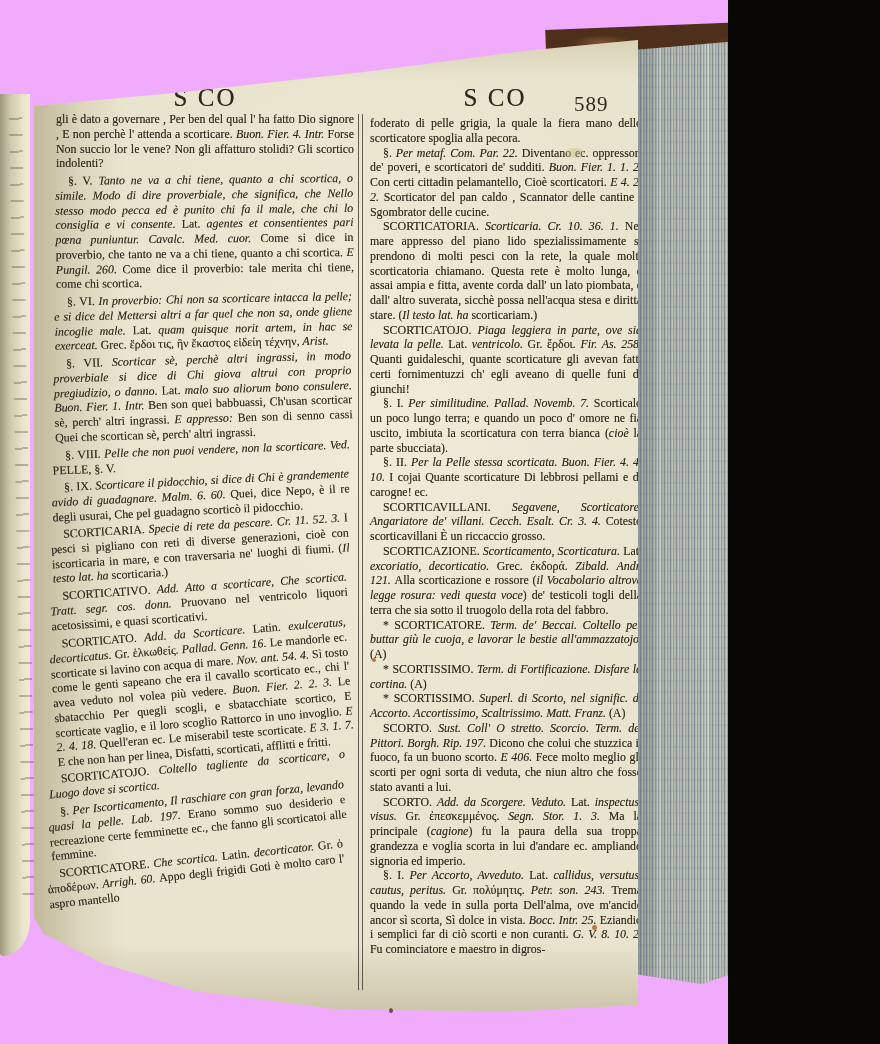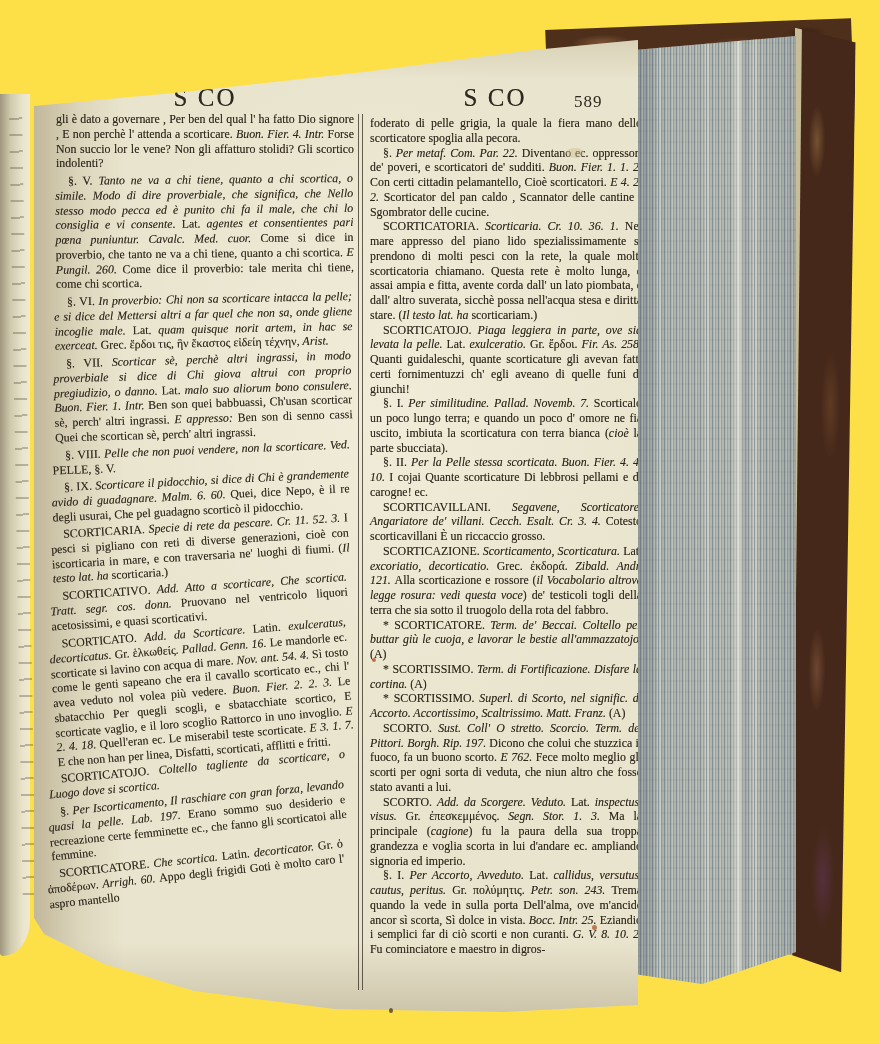--- a/index.html
+++ b/index.html
@@ -1,17 +1,17 @@
 <!DOCTYPE html>
 <html><head>
 <meta charset="utf-8">
 <style>
   html,body{margin:0;padding:0;background:#070605;}
-  .scene{position:relative;width:880px;height:1044px;overflow:hidden;
-         background:#fde047;font-family:"Liberation Serif","DejaVu Serif",serif;}
+  .scene{position:relative;width:728px;height:1044px;overflow:hidden;
+         background:#f0abfc;font-family:"Liberation Serif","DejaVu Serif",serif;}
 
   
   .cover-top{position:absolute;left:546px;top:24px;width:306px;height:42px;
     transform:rotate(-2.2deg);z-index:1;
     background-color:#4e2f1b;
     background-image:
       radial-gradient(ellipse 46px 12px at 18% 35%, #7a5334 0%, rgba(122,83,52,0) 65%),
       radial-gradient(ellipse 60px 14px at 62% 55%, #6b4426 0%, rgba(107,68,38,0) 60%),
       radial-gradient(ellipse 34px 10px at 85% 30%, #3a2112 0%, rgba(58,33,18,0) 65%),
       radial-gradient(ellipse 40px 9px at 40% 75%, #35200f 0%, rgba(53,32,15,0) 60%);
@@ -57,21 +57,21 @@
       linear-gradient(90deg, rgba(130,112,72,0.38) 0, rgba(130,112,72,0.12) 46px, rgba(130,112,72,0) 90px),
       linear-gradient(0deg, rgba(120,105,70,0.25) 0, rgba(120,105,70,0) 70px),
       linear-gradient(180deg, rgba(150,135,95,0.20) 0, rgba(150,135,95,0) 40px);
     clip-path:polygon(0 66px,150px 52px,330px 32px,500px 10px,604px 0,
                       604px 965px,470px 972px,300px 969px,160px 951px,70px 924px,10px 894px,0 878px);}
 
   .running-title{position:absolute;top:44px;font-size:25px;letter-spacing:2px;
     color:#2e2820;text-align:center;text-shadow:0 0 .6px rgba(46,40,32,.6);}
   .rt-left{left:22px;width:298px;}
   .rt-right{left:336px;width:250px;}
-  .page-number{position:absolute;left:540px;top:52px;width:64px;font-size:17px;
+  .page-number{position:absolute;left:540px;top:52px;width:64px;font-size:21px;
     color:#2e2820;letter-spacing:1px;}
 
   .col{position:absolute;font-size:11.9px;line-height:14.75px;color:#2f271c;
     text-align:justify;text-shadow:0 0 .45px rgba(48,38,26,.45);font-family:Liberation Serif, serif;}
   .col-left{left:22px;top:72px;width:298px;}
   .col-right{left:336px;top:76px;width:272px;}
   .para{margin:0;text-indent:13px;}
   .para.noindent{text-indent:0;}
   .it{font-style:italic;}
 
@@ -120,29 +120,29 @@
         <p class="para" style="transform: rotate(-5.5deg) translateX(-11px); transform-origin: 100% 0px;"><span>§. </span><span class="it">Per Iscorticamento, Il raschiare con gran forza, levando quasi la pelle. Lab. 197. </span><span>Erano sommo suo desiderio e recreazione certe femminette ec., che fanno gli scorticatoi alle femmine.</span></p>
         <p class="para" style="transform: rotate(-6.05deg) translateX(-12.1px); transform-origin: 100% 0px;"><span>SCORTICATORE. </span><span class="it">Che scortica. </span><span>Latin. </span><span class="it">decorticator. </span><span>Gr. ὁ ἀποδέρων. </span><span class="it">Arrigh. 60. </span><span>Appo degli frigidi Goti è molto caro l' aspro mantello</span></p>
       </div>
 
     <div class="divider"></div>
 
     <div class="col col-right">
         <p class="para noindent"><span>foderato di pelle grigia, la quale la fiera mano dello scorticatore spoglia alla pecora.</span></p>
         <p class="para"><span>§. </span><span class="it">Per metaf. Com. Par. 22. </span><span>Diventano ec. oppressori de' poveri, e scorticatori de' sudditi. </span><span class="it">Buon. Fier. 1. 1. 2. </span><span>Con certi cittadin pelamantello, Cioè scorticatori. </span><span class="it">E 4. 2. 2. </span><span>Scorticator del pan caldo , Scannator delle cantine , Sgombrator delle cucine.</span></p>
         <p class="para"><span>SCORTICATORIA. </span><span class="it">Scorticaria. Cr. 10. 36. 1. </span><span>Nel mare appresso del piano lido spezialissimamente si prendono di molti pesci con la rete, la quale molti scorticatoria chiamano. Questa rete è molto lunga, e assai ampia e fitta, avente corda dall' un lato piombata, e dall' altro suverata, sicchè possa nell'acqua stesa e diritta stare. (</span><span class="it">Il testo lat. ha </span><span>scorticariam.)</span></p>
-        <p class="para"><span>SCORTICATOJO. </span><span class="it">Piaga leggiera in parte, ove sia levata la pelle. </span><span>Lat. </span><span class="it">exulceratio. </span><span>Gr. ἔρδοι. </span><span class="it">Fir. As. 258. </span><span>Quanti guidaleschi, quante scorticature gli avevan fatti certi fornimentuzzi ch' egli aveano di quelle funi di giunchi!</span></p>
+        <p class="para"><span>SCORTICATOJO. </span><span class="it">Piaga leggiera in parte, ove sia levata la pelle. </span><span>Lat. </span><span class="it">ventricolo. </span><span>Gr. ἔρδοι. </span><span class="it">Fir. As. 258. </span><span>Quanti guidaleschi, quante scorticature gli avevan fatti certi fornimentuzzi ch' egli aveano di quelle funi di giunchi!</span></p>
         <p class="para"><span>§. I. </span><span class="it">Per similitudine. Pallad. Novemb. 7. </span><span>Scorticalo un poco lungo terra; e quando un poco d' omore ne fia uscito, imbiuta la scorticatura con terra bianca (</span><span class="it">cioè </span><span>la parte sbucciata).</span></p>
         <p class="para"><span>§. II. </span><span class="it">Per la Pelle stessa scorticata. Buon. Fier. 4. 4. 10. </span><span>I cojai Quante scorticature Di lebbrosi pellami e di carogne! ec.</span></p>
         <p class="para"><span>SCORTICAVILLANI. </span><span class="it">Segavene, Scorticatore, Angariatore de' villani. Cecch. Esalt. Cr. 3. 4. </span><span>Cotesto scorticavillani È un riccaccio grosso.</span></p>
         <p class="para"><span>SCORTICAZIONE. </span><span class="it">Scorticamento, Scorticatura. </span><span>Lat. </span><span class="it">excoriatio, decorticatio. </span><span>Grec. ἐκδορά. </span><span class="it">Zibald. Andr. 121. </span><span>Alla scorticazione e rossore (</span><span class="it">il Vocabolario altrove legge rosura: vedi questa voce</span><span>) de' testicoli togli della terra che sia sotto il truogolo della rota del fabbro.</span></p>
         <p class="para"><span>* SCORTICATORE. </span><span class="it">Term. de' Beccai. Coltello per buttar giù le cuoja, e lavorar le bestie all'ammazzatojo. </span><span>(A)</span></p>
         <p class="para"><span>* SCORTISSIMO. </span><span class="it">Term. di Fortificazione. Disfare la cortina. </span><span>(A)</span></p>
         <p class="para"><span>* SCORTISSIMO. </span><span class="it">Superl. di Scorto, nel signific. di Accorto. Accortissimo, Scaltrissimo. Matt. Franz. </span><span>(A)</span></p>
-        <p class="para"><span>SCORTO. </span><span class="it">Sust. Coll' O stretto. Scorcio. Term. de' Pittori. Borgh. Rip. 197. </span><span>Dicono che colui che stuzzica il fuoco, fa un buono scorto. </span><span class="it">E 762. </span><span>Fece molto meglio gli scorti per ogni sorta di veduta, che niun altro che fosse stato avanti a lui.</span></p>
+        <p class="para"><span>SCORTO. </span><span class="it">Sust. Coll' O stretto. Scorcio. Term. de' Pittori. Borgh. Rip. 197. </span><span>Dicono che colui che stuzzica il fuoco, fa un buono scorto. </span><span class="it">E 406. </span><span>Fece molto meglio gli scorti per ogni sorta di veduta, che niun altro che fosse stato avanti a lui.</span></p>
         <p class="para"><span>SCORTO. </span><span class="it">Add. da Scorgere. Veduto. </span><span>Lat. </span><span class="it">inspectus, visus. </span><span>Gr. ἐπεσκεμμένος. </span><span class="it">Segn. Stor. 1. 3. </span><span>Ma la principale (</span><span class="it">cagione</span><span>) fu la paura della sua troppa grandezza e voglia scorta in lui d'andare ec. ampliando signoria ed imperio.</span></p>
         <p class="para"><span>§. I. </span><span class="it">Per Accorto, Avveduto. </span><span>Lat. </span><span class="it">callidus, versutus, cautus, peritus. </span><span>Gr. πολύμητις. </span><span class="it">Petr. son. 243. </span><span>Trema quando la vede in sulla porta Dell'alma, ove m'ancide ancor sì scorta, Sì dolce in vista. </span><span class="it">Bocc. Intr. 25. </span><span>Eziandio i semplici far di ciò scorti e non curanti. </span><span class="it">G. V. 8. 10. 2. </span><span>Fu cominciatore e maestro in digros-</span></p>
       </div>
   </div>
 
   <div class="stain s1"></div>
   <div class="stain s2"></div>
   <div class="stain s3"></div>
   <div class="stain s4"></div>
 </div>

